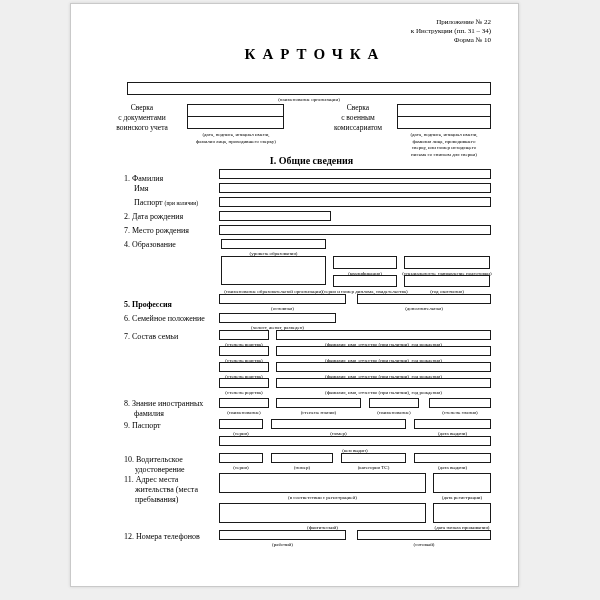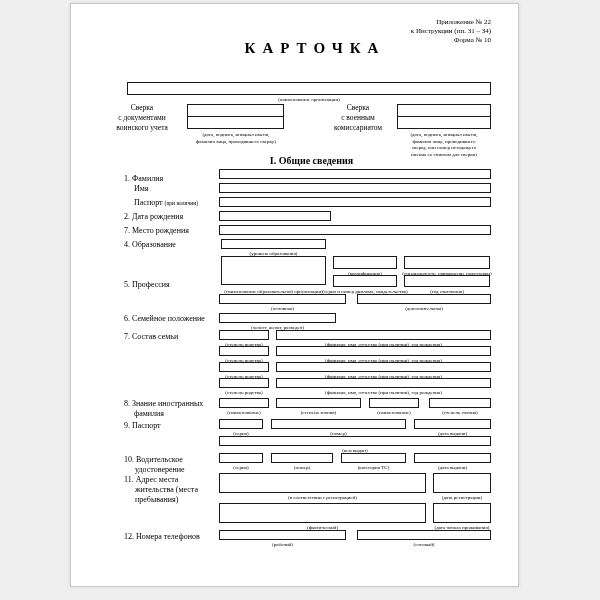--- a/index.html
+++ b/index.html
@@ -31,21 +31,21 @@
   .lbl{
     position:absolute;font-size:8px;line-height:9px;white-space:nowrap;color:#000;
   }
   .lbl .note{font-size:5.5px;}
   .hdr-note{
     position:absolute;top:14px;right:27px;text-align:right;
     font-size:7px;line-height:9px;
   }
   .hdr-note .b{font-weight:normal;}
   .title{
-    position:absolute;left:58px;top:36px;width:365px;text-align:center;
+    position:absolute;left:58px;top:42px;width:365px;text-align:center;
     font-size:15px;font-weight:bold;letter-spacing:7px;text-indent:7px;
   }
   .subtitle{
     position:absolute;left:58px;top:61px;width:365px;text-align:center;
     font-size:11px;font-weight:bold;
   }
   .sec-title{
     position:absolute;left:58px;top:151px;width:365px;text-align:center;
     font-size:10px;font-weight:bold;
   }
@@ -120,21 +120,21 @@
   <div class="box" style="left:262px;top:252px;width:64px;height:13px;"></div>
   <div class="box" style="left:333px;top:252px;width:86px;height:13px;"></div>
   <div class="cap" style="left:262px;top:266.5px;width:64px;">(квалификация)</div>
   <div class="cap" style="left:333px;top:266.5px;width:86px;">(специальность, направление подготовки)</div>
   <div class="box" style="left:262px;top:271px;width:64px;height:12px;"></div>
   <div class="box" style="left:333px;top:271px;width:86px;height:12px;"></div>
   <div class="cap" style="left:150px;top:284.5px;width:105px;">(наименование образовательной организации)</div>
   <div class="cap" style="left:262px;top:284.5px;width:64px;">(серия и номер диплома, свидетельства)</div>
   <div class="cap" style="left:333px;top:284.5px;width:86px;">(год окончания)</div>
 
-  <div class="lbl" style="left:53px;top:276px;">5. Профессия</div>
+  <div class="lbl" style="left:53px;top:296px;font-weight:bold;">5. Профессия</div>
   <div class="box" style="left:148px;top:290px;width:127px;height:10px;"></div>
   <div class="box" style="left:286px;top:290px;width:134px;height:10px;"></div>
   <div class="cap" style="left:148px;top:301.5px;width:127px;">(основная)</div>
   <div class="cap" style="left:286px;top:301.5px;width:134px;">(дополнительная)</div>
 
   <div class="lbl" style="left:53px;top:310px;">6. Семейное положение</div>
   <div class="box" style="left:148px;top:309px;width:117px;height:10px;"></div>
   <div class="cap" style="left:148px;top:320.5px;width:117px;">(холост, женат, разведен)</div>
 
   <div class="lbl" style="left:53px;top:328px;">7. Состав семьи</div>

